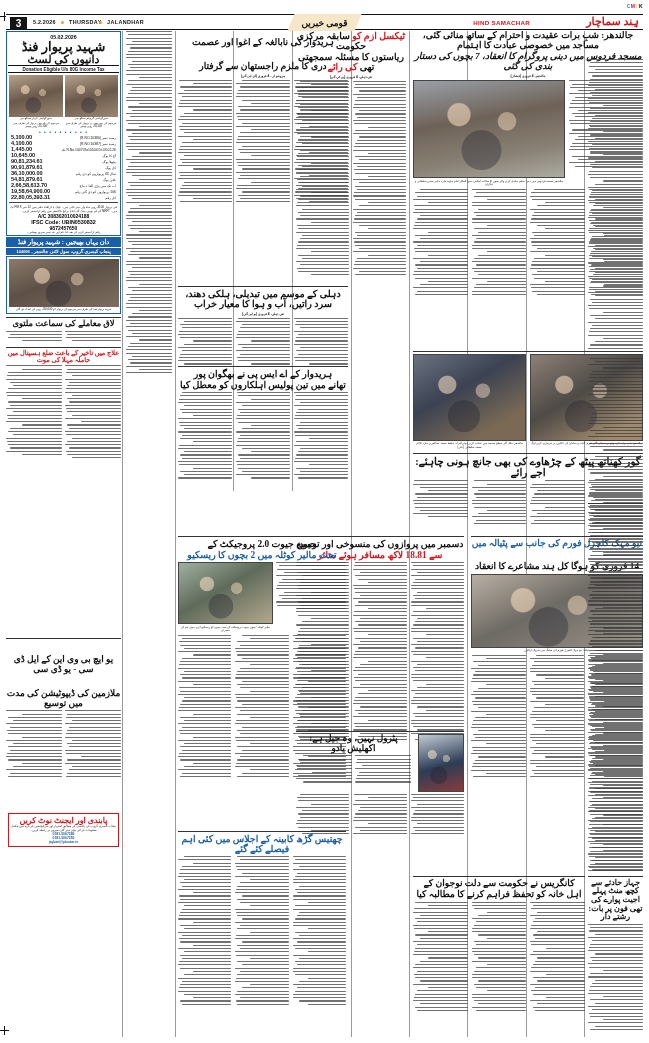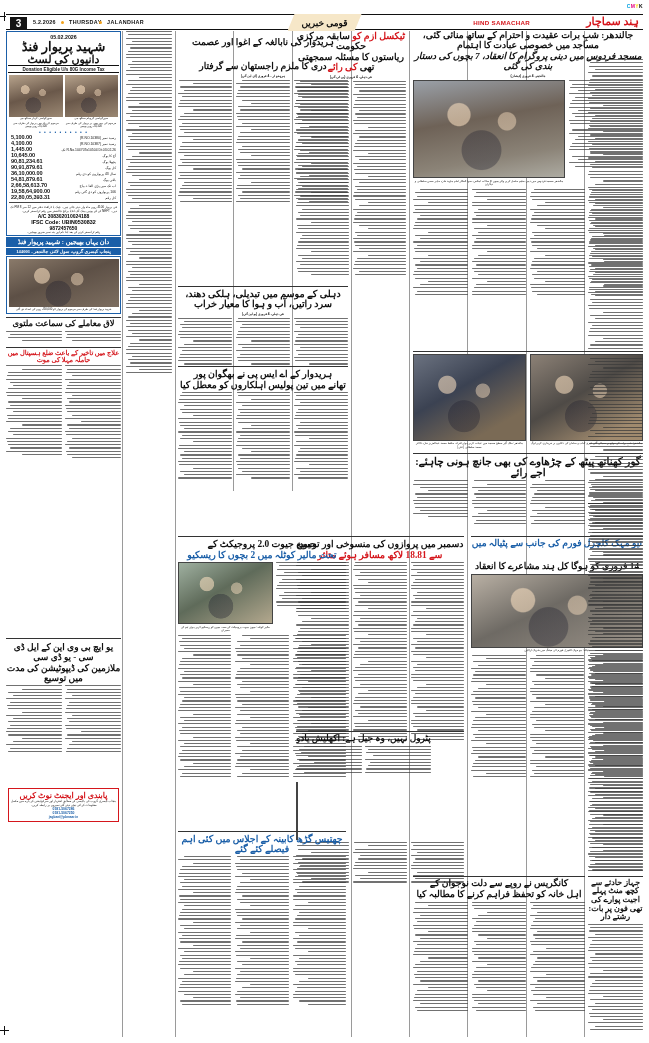--- a/index.html
+++ b/index.html
@@ -292,24 +292,24 @@
           <div class="blurline s3"></div>
         <div class="blurline s1"></div>
           <div class="blurline s4"></div>
           <div class="blurline s2"></div>
         <div class="blurline s6"></div>
           <div class="blurline s1"></div>
           <div class="blurline s5"></div>
       </div>
     </div>
 
-    <div style="margin-top:3px;border-top:1px solid #333;padding-top:4px;">
+    <div style="margin-top:3px;border-top:1px solid #333;padding-top:16px;">
       <div class="hl" style="font-size:9px;">
         <div><span>یو ایچ بی وی این کے ایل ڈی سی - یو ڈی سی</span></div>
-        <div style="margin-top:1px;"><span>ملازمین کی ڈیپوٹیشن کی مدت میں توسیع</span></div>
+        <div style="margin-top:14px;"><span>ملازمین کی ڈیپوٹیشن کی مدت میں توسیع</span></div>
       </div>
       <div class="ru" style="margin-top:2px;column-count:2;column-gap:3px;height:100px;">
         <div class="blurline s1"></div>
           <div class="blurline s2"></div>
           <div class="blurline s4"></div>
         <div class="blurline s3"></div>
           <div class="blurline s1"></div>
           <div class="blurline s6"></div>
         <div class="blurline s2"></div>
           <div class="blurline s4"></div>
@@ -1584,21 +1584,21 @@
         <div class="blurline s5"></div>
         <div class="blurline s3"></div>
       <div class="blurline s1"></div>
         <div class="blurline s6"></div>
         <div class="blurline s2"></div>
     </div>
   </div>
 
   <div class="colbox" style="position:absolute;left:290px;top:700px;width:168px;">
     <div class="hrule" style="position:static;background:#333;margin-bottom:2px;"></div>
-    <div style="display:flex;gap:7px;align-items:flex-start;flex-direction:column;">
+    <div style="display:flex;gap:7px;align-items:flex-start;">
       <div style="flex:1;">
         <div class="hl" style="font-size:9px;">
           <span>پٹرول نہیں، وہ جیل ہے: اکھلیش یادو</span>
         </div>
         <div class="ru" style="margin-top:2px;column-count:2;column-gap:3px;">
           <div class="blurline s1"></div>
             <div class="blurline s2"></div>
             <div class="blurline s4"></div>
           <div class="blurline s3"></div>
             <div class="blurline s1"></div>
@@ -1807,21 +1807,21 @@
         <div class="blurline s3"></div>
       <div class="blurline s5"></div>
         <div class="blurline s2"></div>
         <div class="blurline s6"></div>
     </div>
   </div>
 
   <div class="colbox" style="position:absolute;left:407px;top:845px;width:172px;">
     <div class="hrule" style="position:static;background:#333;margin-bottom:2px;"></div>
     <div class="hl" style="font-size:9.2px;">
-      <div><span>کانگریس نے روپے سے دلت نوجوان کے</span></div>
+      <div><span>کانگریس نے حکومت سے دلت نوجوان کے</span></div>
       <div style="margin-top:1px;"><span>اہل خانہ کو تحفظ فراہم کرنے کا مطالبہ کیا</span></div>
     </div>
     <div class="ru" style="margin-top:2px;column-count:3;column-gap:4px;height:155px;">
       <div class="blurline s1"></div>
         <div class="blurline s2"></div>
         <div class="blurline s4"></div>
       <div class="blurline s3"></div>
         <div class="blurline s1"></div>
         <div class="blurline s6"></div>
       <div class="blurline s2"></div>

